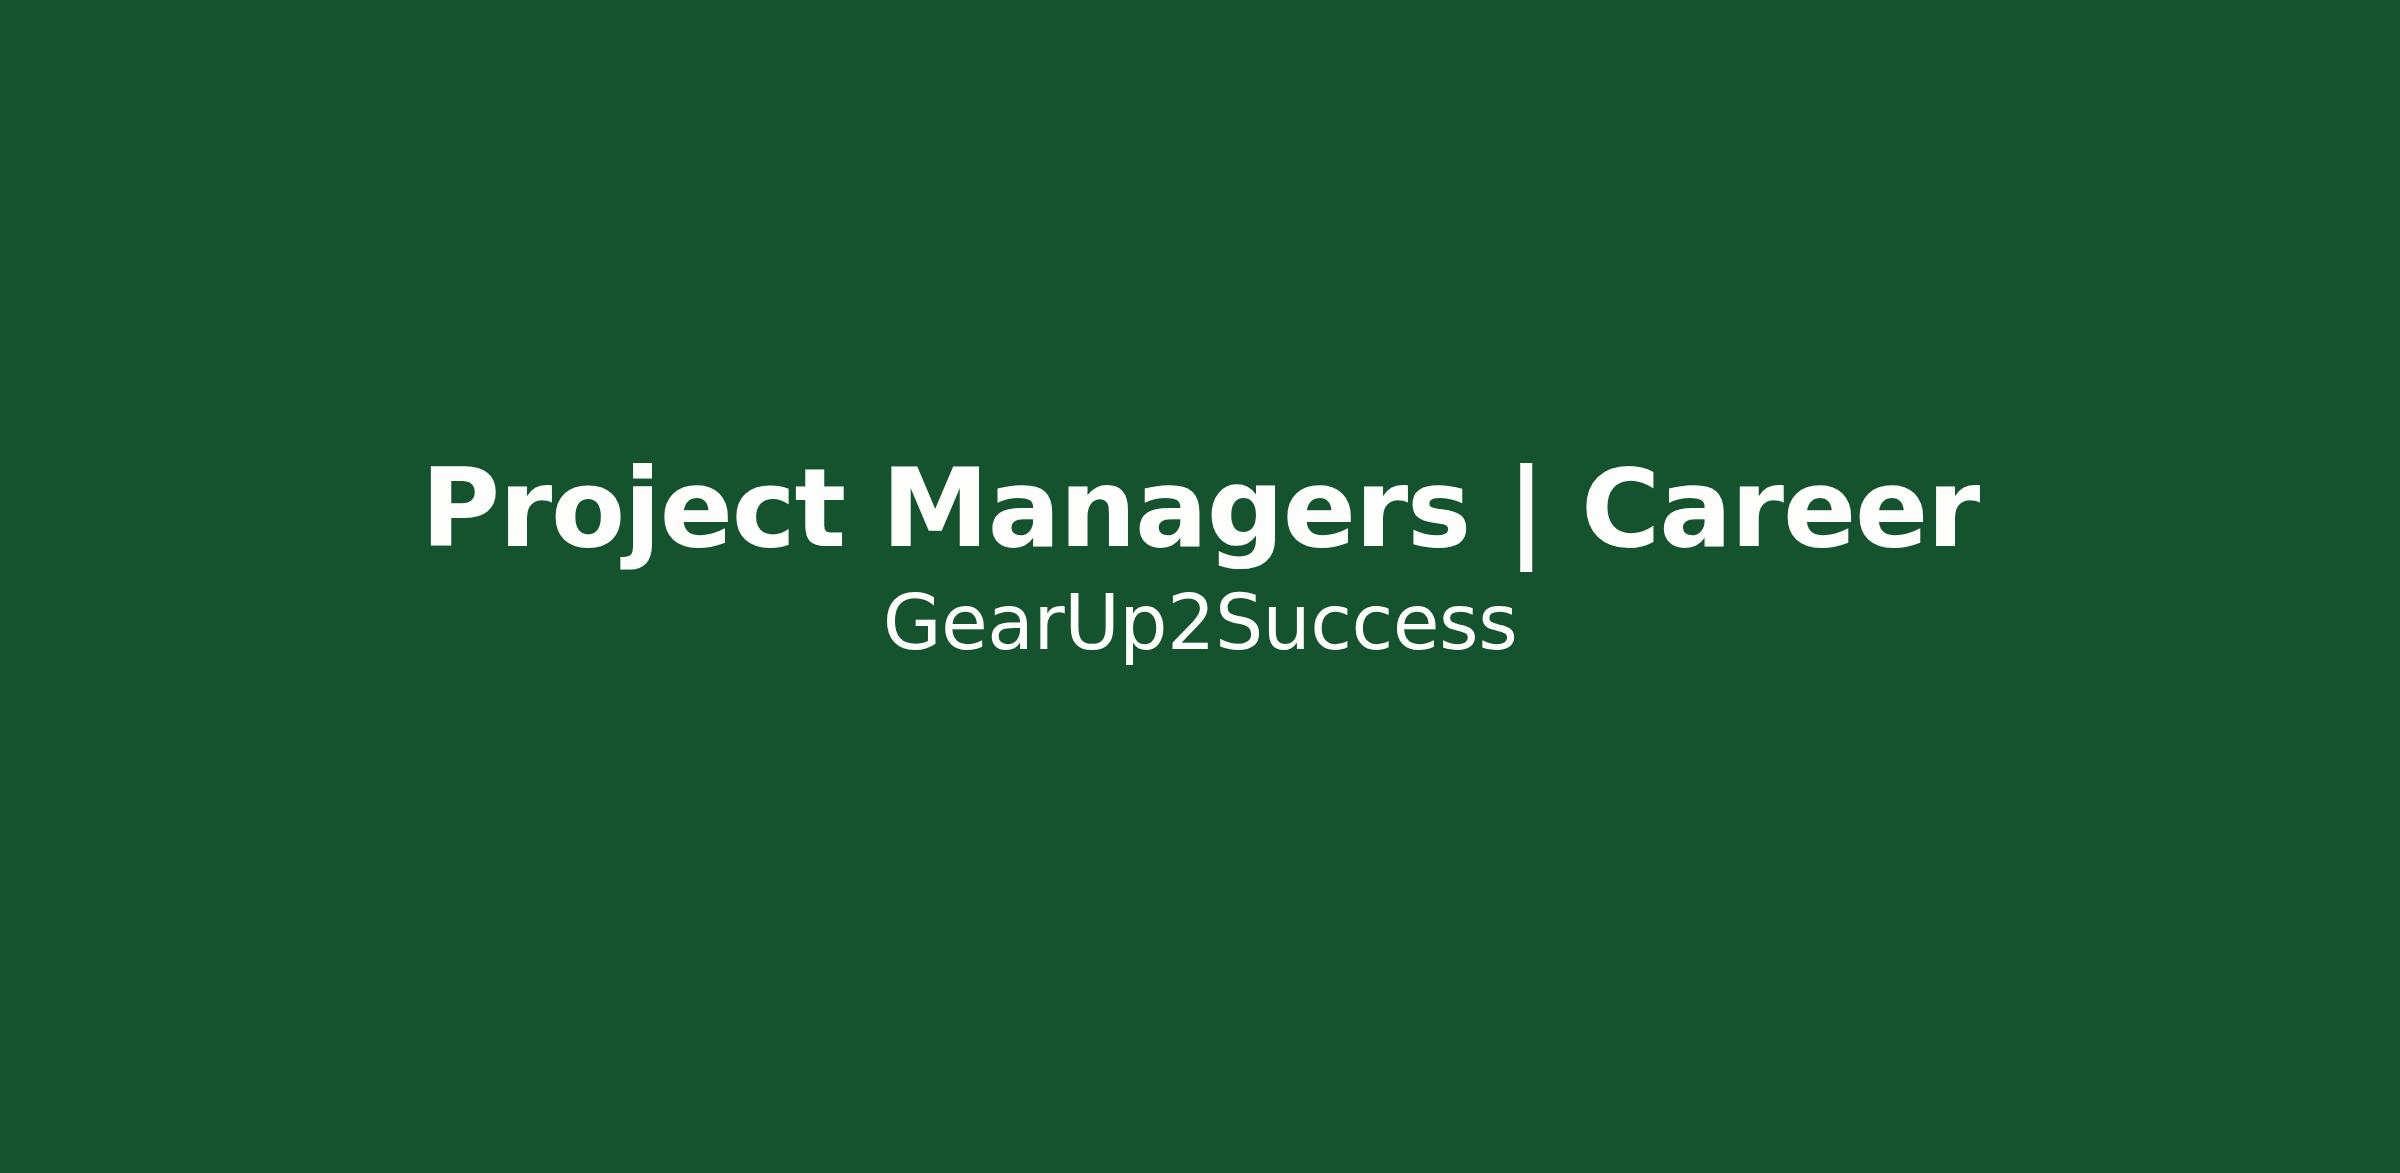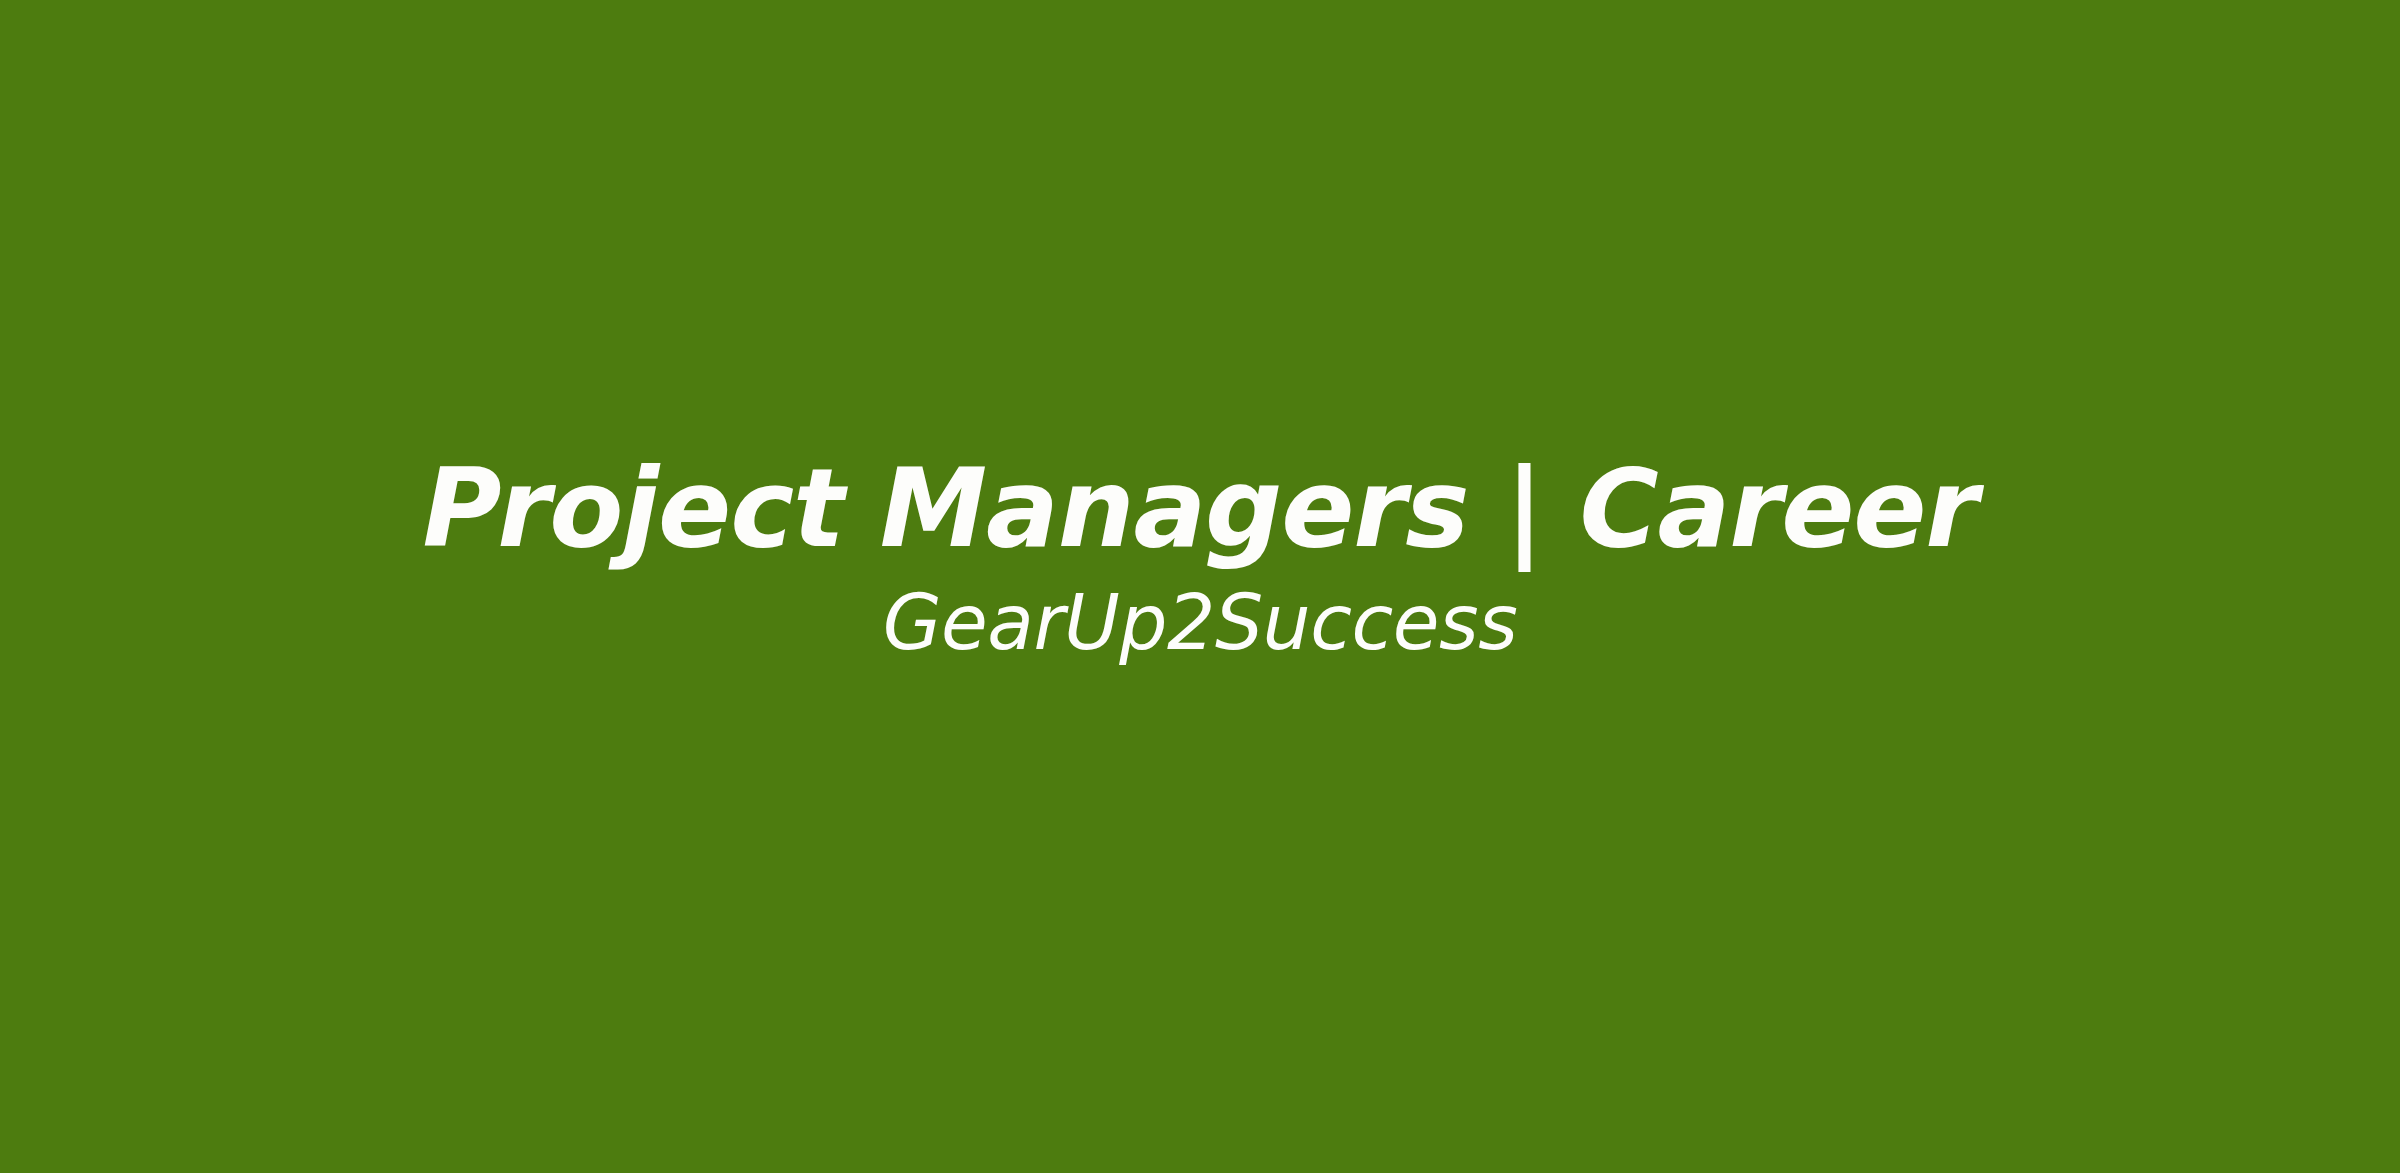--- a/index.html
+++ b/index.html
@@ -63,21 +63,21 @@
     line-height: 1.1;
     font-weight: 400;
     letter-spacing: -0.5px;
     text-align: center;
     white-space: nowrap;
   }
 </style>
 </head>
 <body style="background: rgb(251, 79, 38);">
 
-<div class="card" style="background: #4d7c0f; font-style: italic;">
+<div class="card" style="background: #14532d;">
 
   <div class="content">
 
     <h1 class="title" style="color: rgb(253, 253, 251);">
       <span class="title-line">Project Managers | Career</span>
     </h1>
 
     <p class="subtitle" style="color: rgb(253, 253, 251);">GearUp2Success</p>
 
   </div>

